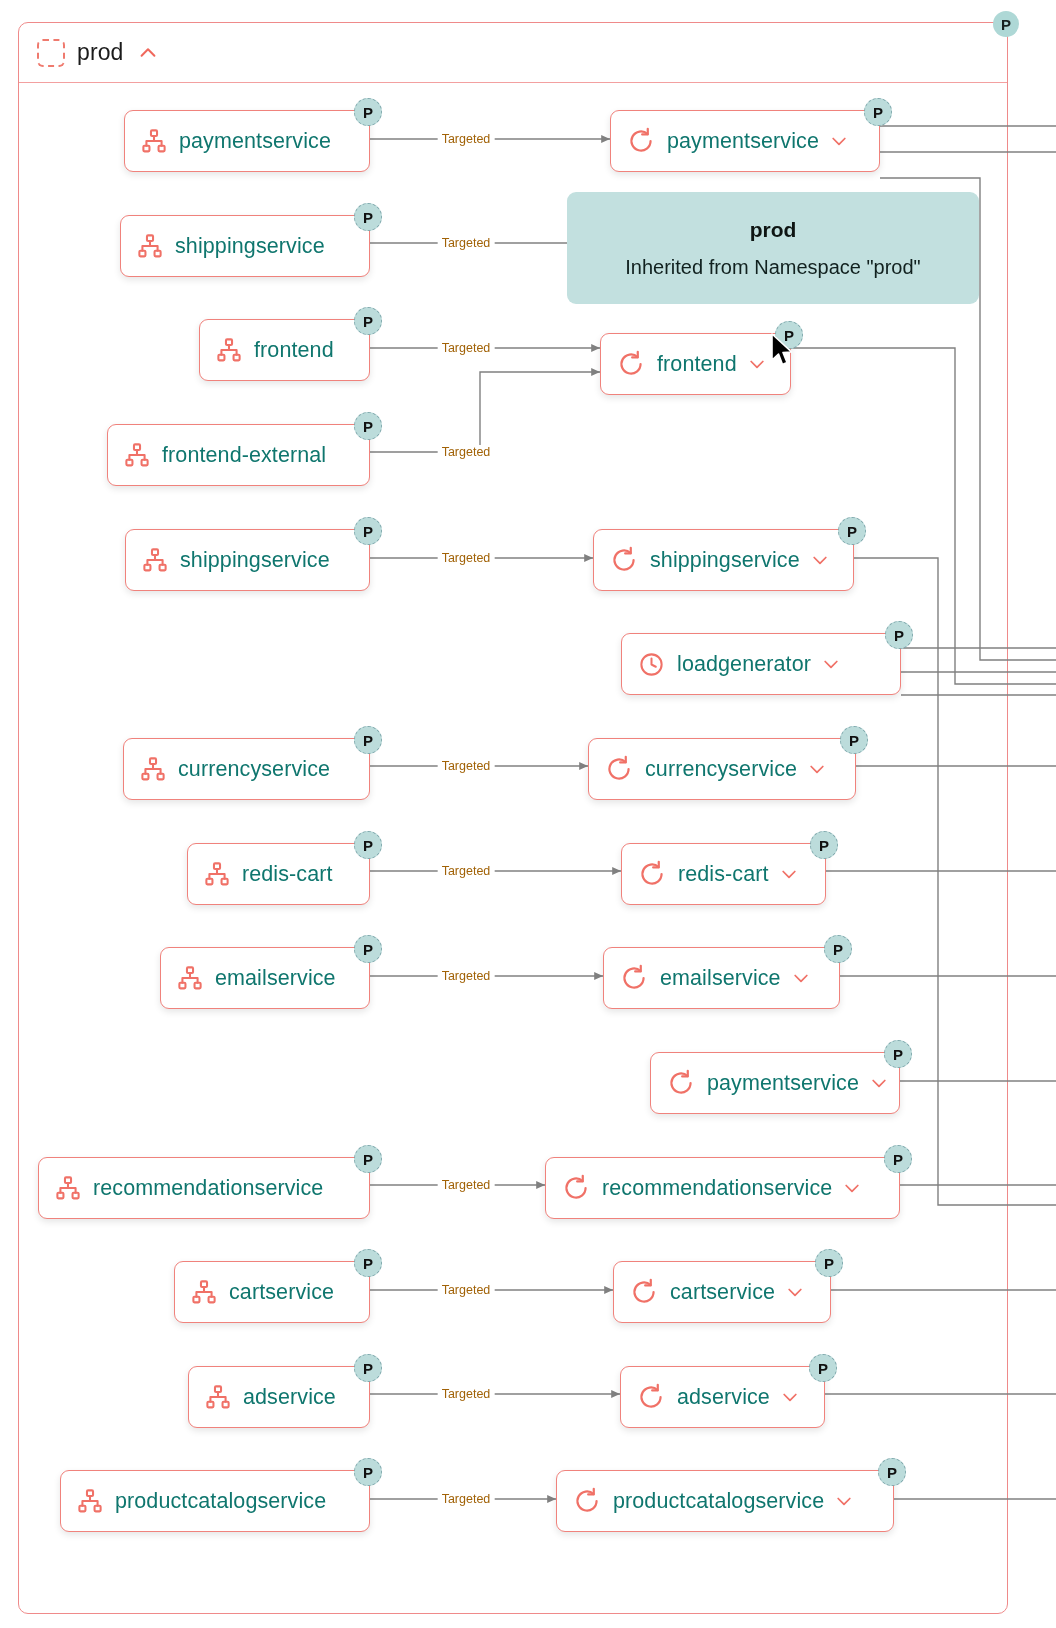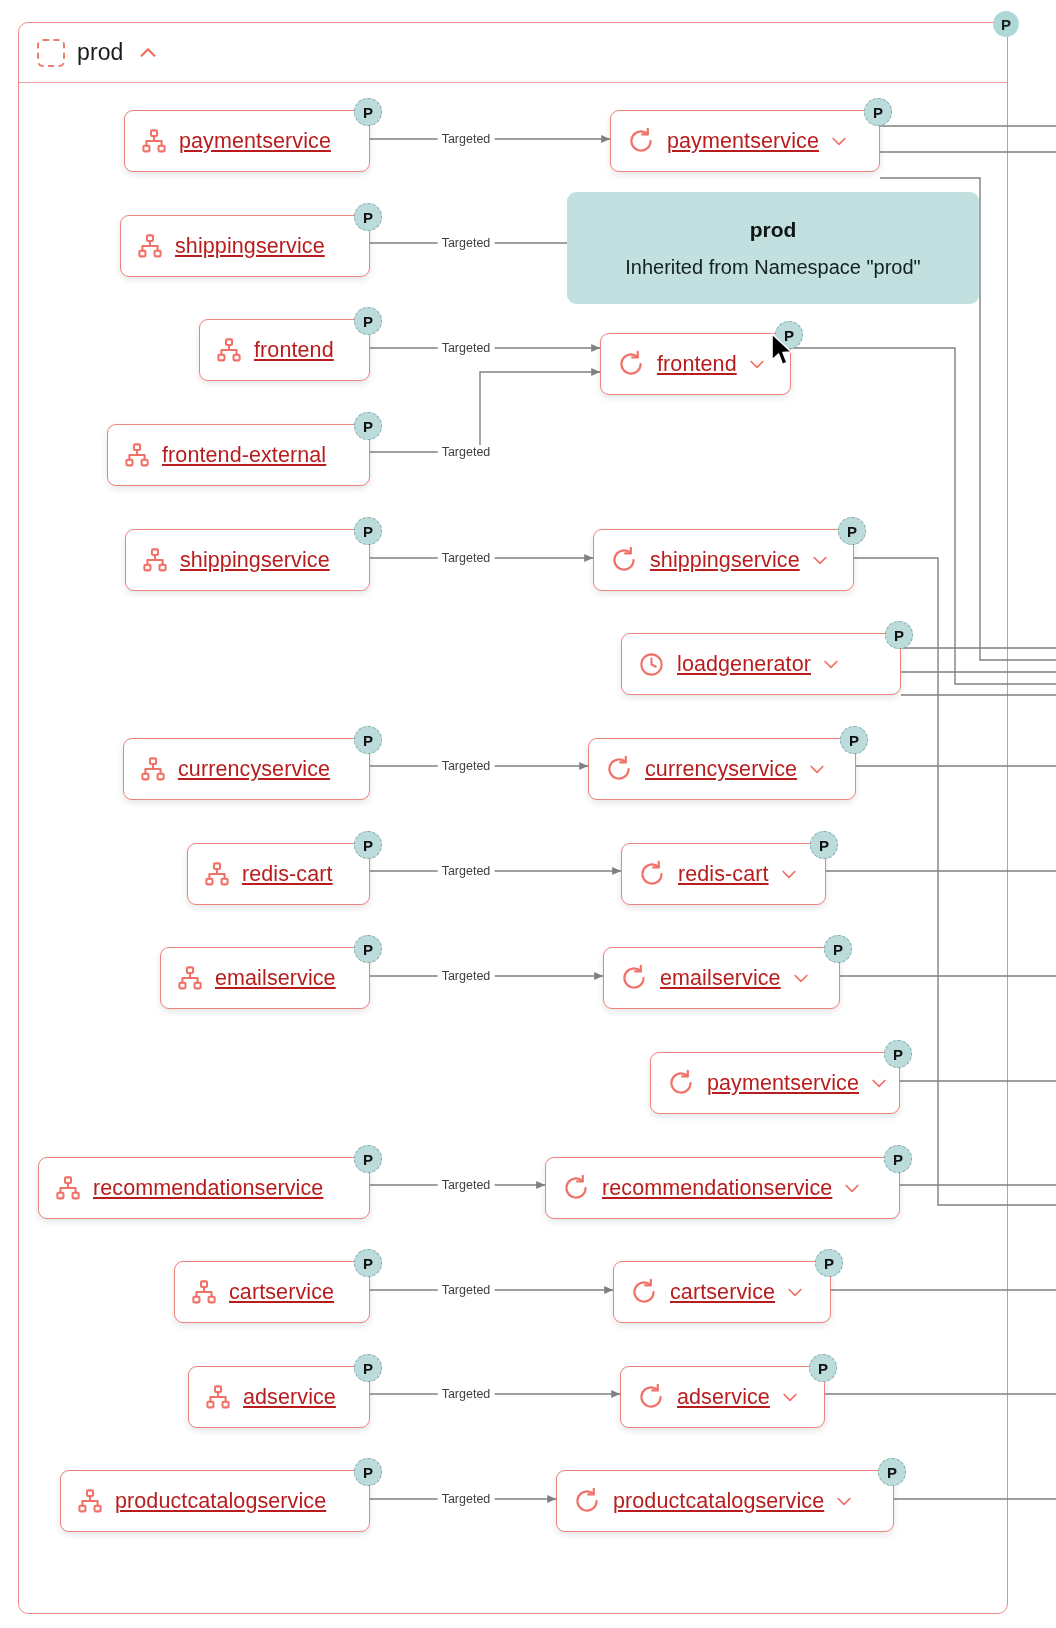--- a/index.html
+++ b/index.html
@@ -50,21 +50,21 @@
     display:flex;align-items:center;justify-content:center;
     font-size:15px; font-weight:600;
     z-index:40;
   }
 
   
   .edges{position:absolute;left:0;top:0;width:1056px;height:1628px;pointer-events:none;z-index:1;}
   .edge-label{
     position:absolute;
     font-size:12.5px;
-    color:#404040;
+    color:#a16207;
     background:#ffffff;
     padding:0 4px;
     transform:translate(-50%,-50%);
     white-space:nowrap;
     z-index:3;
   }
 
   
   .node{
     position:absolute;
@@ -73,23 +73,22 @@
     background:#ffffff;
     box-shadow:0 3px 7px rgba(0,0,0,0.10);
     display:flex; align-items:center;
     padding:0 16px;
     height:62px;
     box-sizing:border-box;
     z-index:10;
   }
   .node .ico{flex:none;display:flex;align-items:center;margin-right:12px;}
   .node .lbl{
-    font-size:21.5px; color:#b91c1c; white-space:nowrap;
+    font-size:21.5px; color:#0f766e; white-space:nowrap;
     letter-spacing:.1px;
-    text-decoration:underline;
   }
   .node .chev{margin-left:10px;display:flex;align-items:center;}
   .node-badge{
     position:absolute; right:-13px; top:-13px;
     width:28px;height:28px;border-radius:50%;
     background:#bcdcdb; color:#111;
     border:1.6px dashed #7fa9ad;
     box-sizing:border-box;
     display:flex;align-items:center;justify-content:center;
     font-size:15px;font-weight:600;

